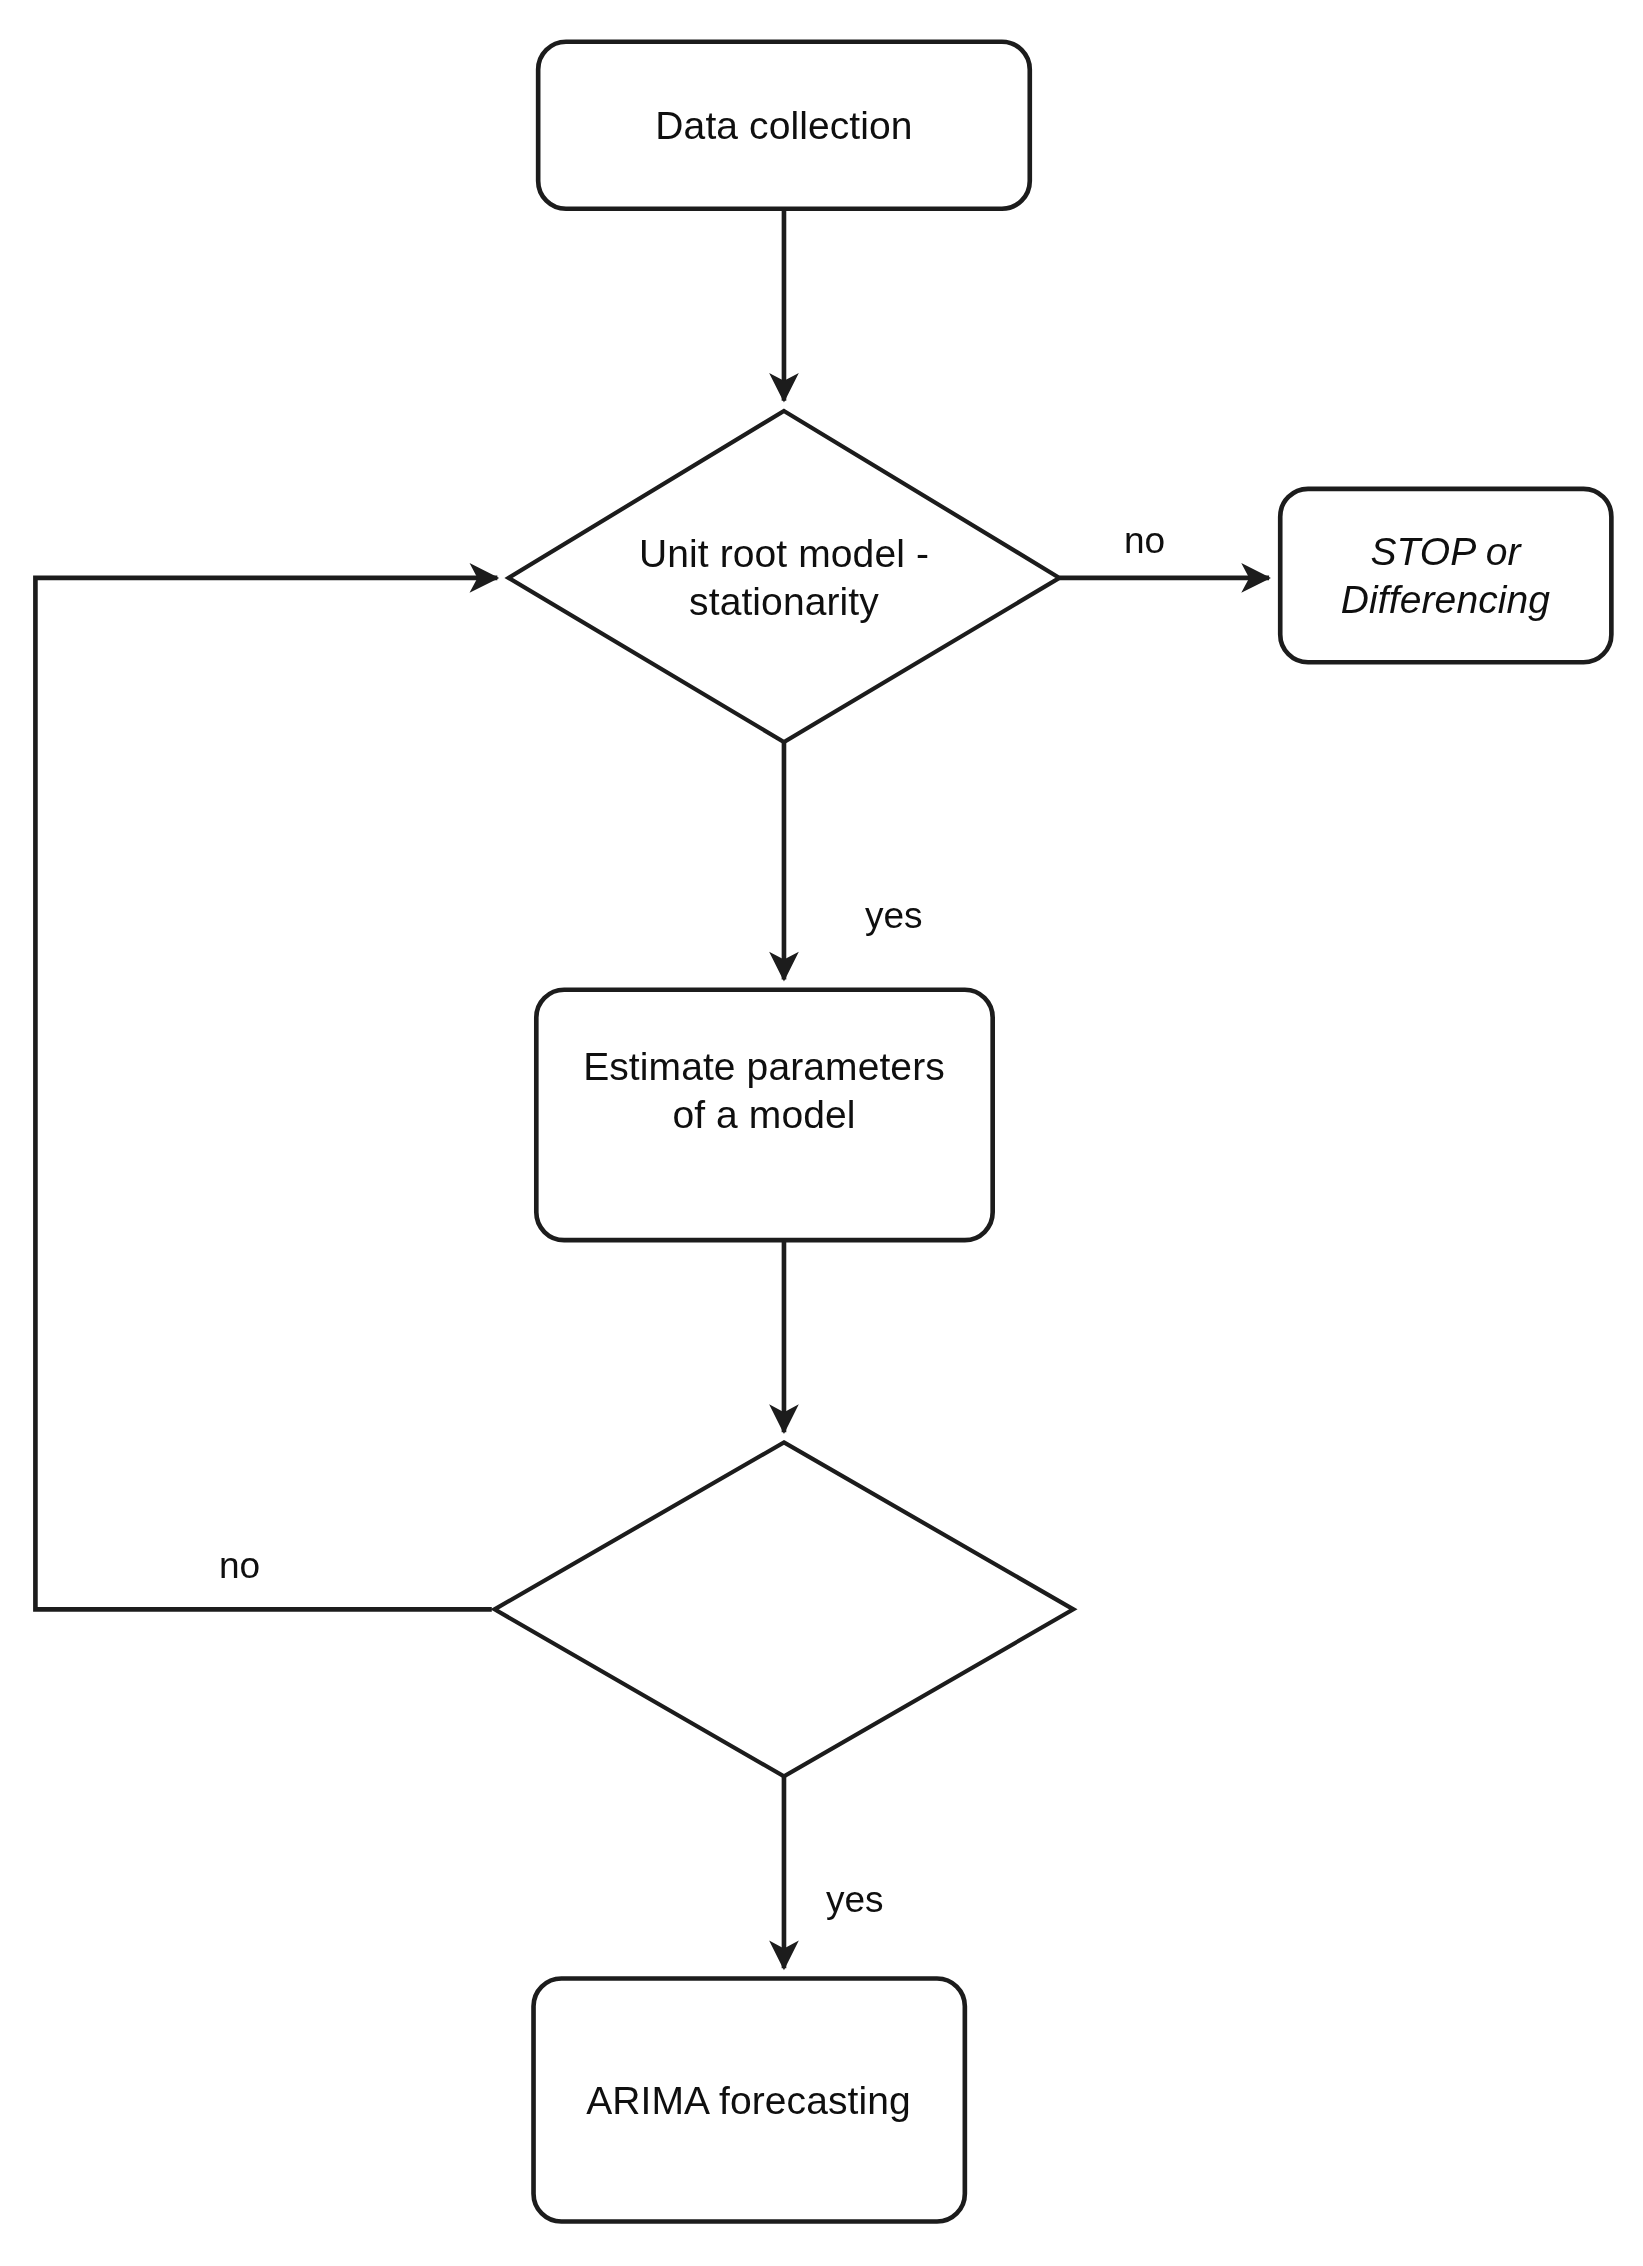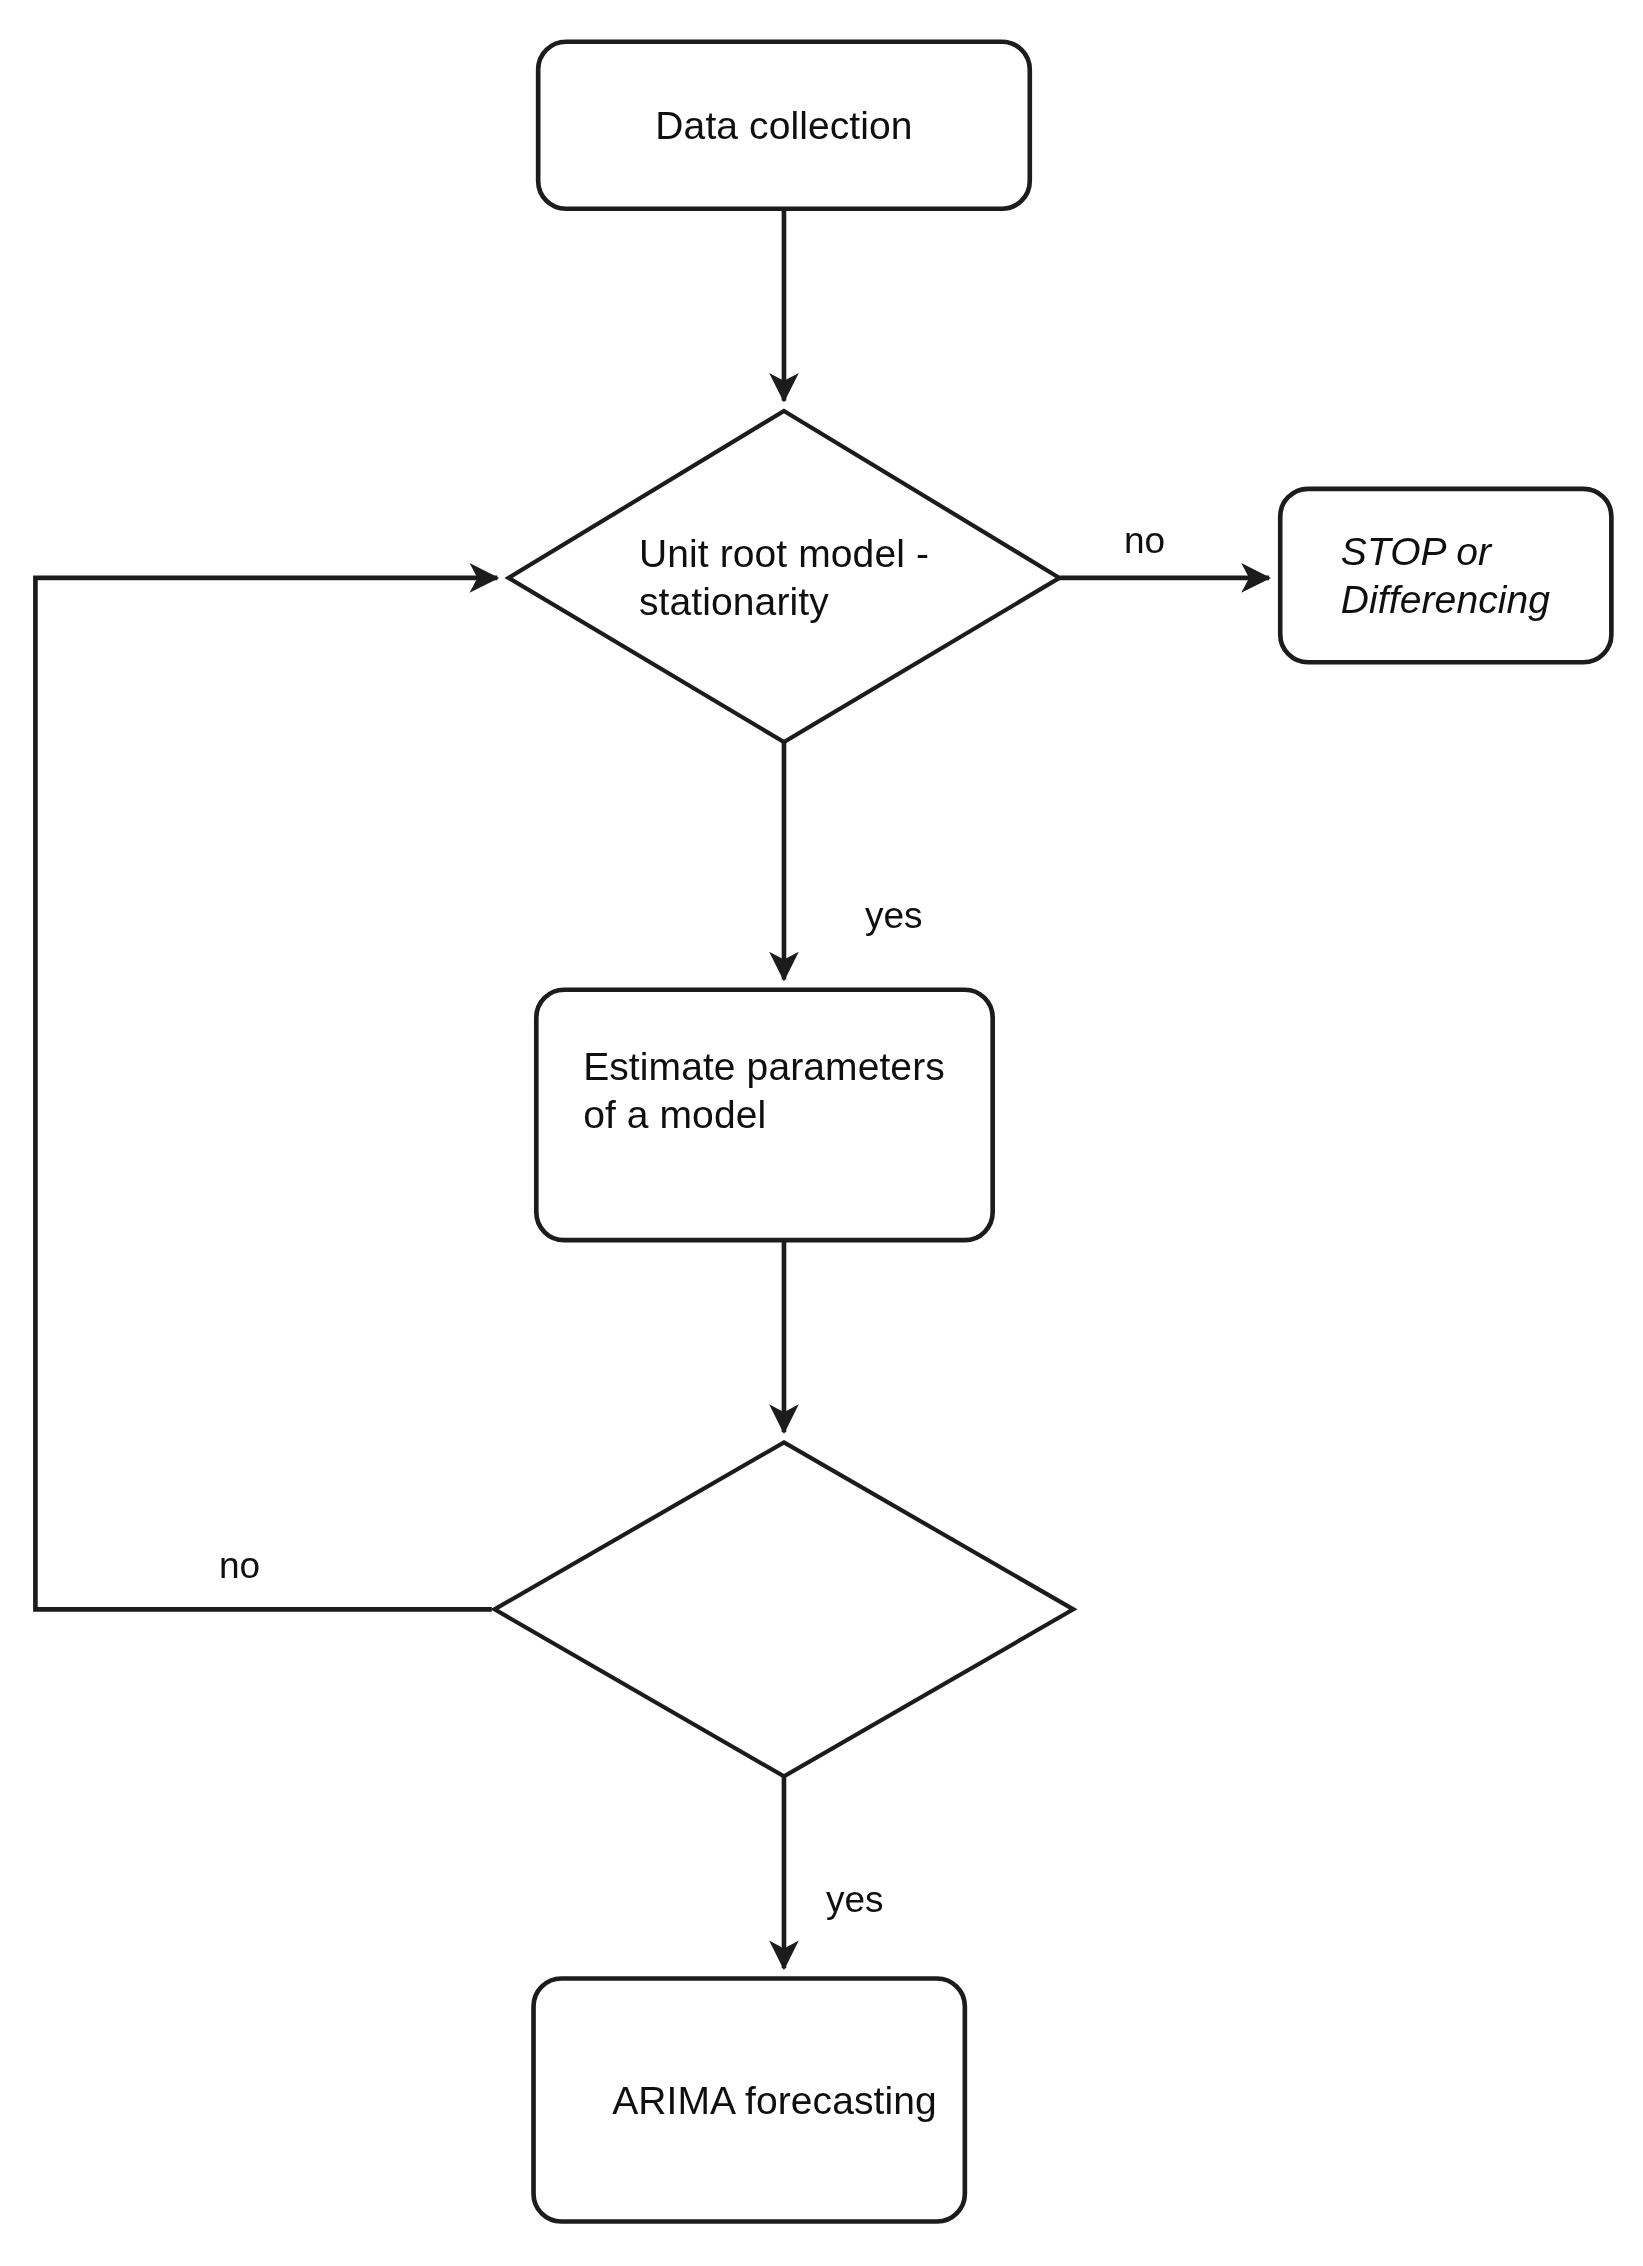--- a/index.html
+++ b/index.html
@@ -39,20 +39,21 @@
     stroke-width: 5;
   }
   svg.layer .nodeshape.thin {
     stroke-width: 4.5;
   }
   .nodelabel {
     position: absolute;
     display: flex;
     align-items: center;
     justify-content: center;
+    text-align: center;
     color: #0f0f0f;
     font-size: 39px;
     line-height: 1.22;
     letter-spacing: 0.1px;
     white-space: pre-line;
     pointer-events: none;
   }
   .edgelabel {
     position: absolute;
     color: #0f0f0f;
@@ -104,21 +105,21 @@
   <div class="nodelabel" style="left:538px; top:485px; width:492px; height:186px;">Unit root model -
 stationarity</div>
 
   <div class="nodelabel" style="left:1280px; top:489px; width:331px; height:173px;font-style:italic;">STOP or
 Differencing</div>
 
   <div class="nodelabel" style="left:536px; top:966px; width:456px; height:250px;">Estimate parameters
 of a model</div>
 
 
-  <div class="nodelabel" style="left:533px; top:1979px; width:431px; height:243px;padding-left:26px;">ARIMA forecasting</div>
+  <div class="nodelabel" style="left:533px; top:1979px; width:431px; height:243px;">ARIMA forecasting</div>
 
   <div class="edgelabel" style="left:1124px; top:494px;">no</div>
 
   <div class="edgelabel" style="left:865px; top:869px;">yes</div>
 
   <div class="edgelabel" style="left:219px; top:1519px;">no</div>
 
   <div class="edgelabel" style="left:826px; top:1853px;">yes</div>
 
 </div>

